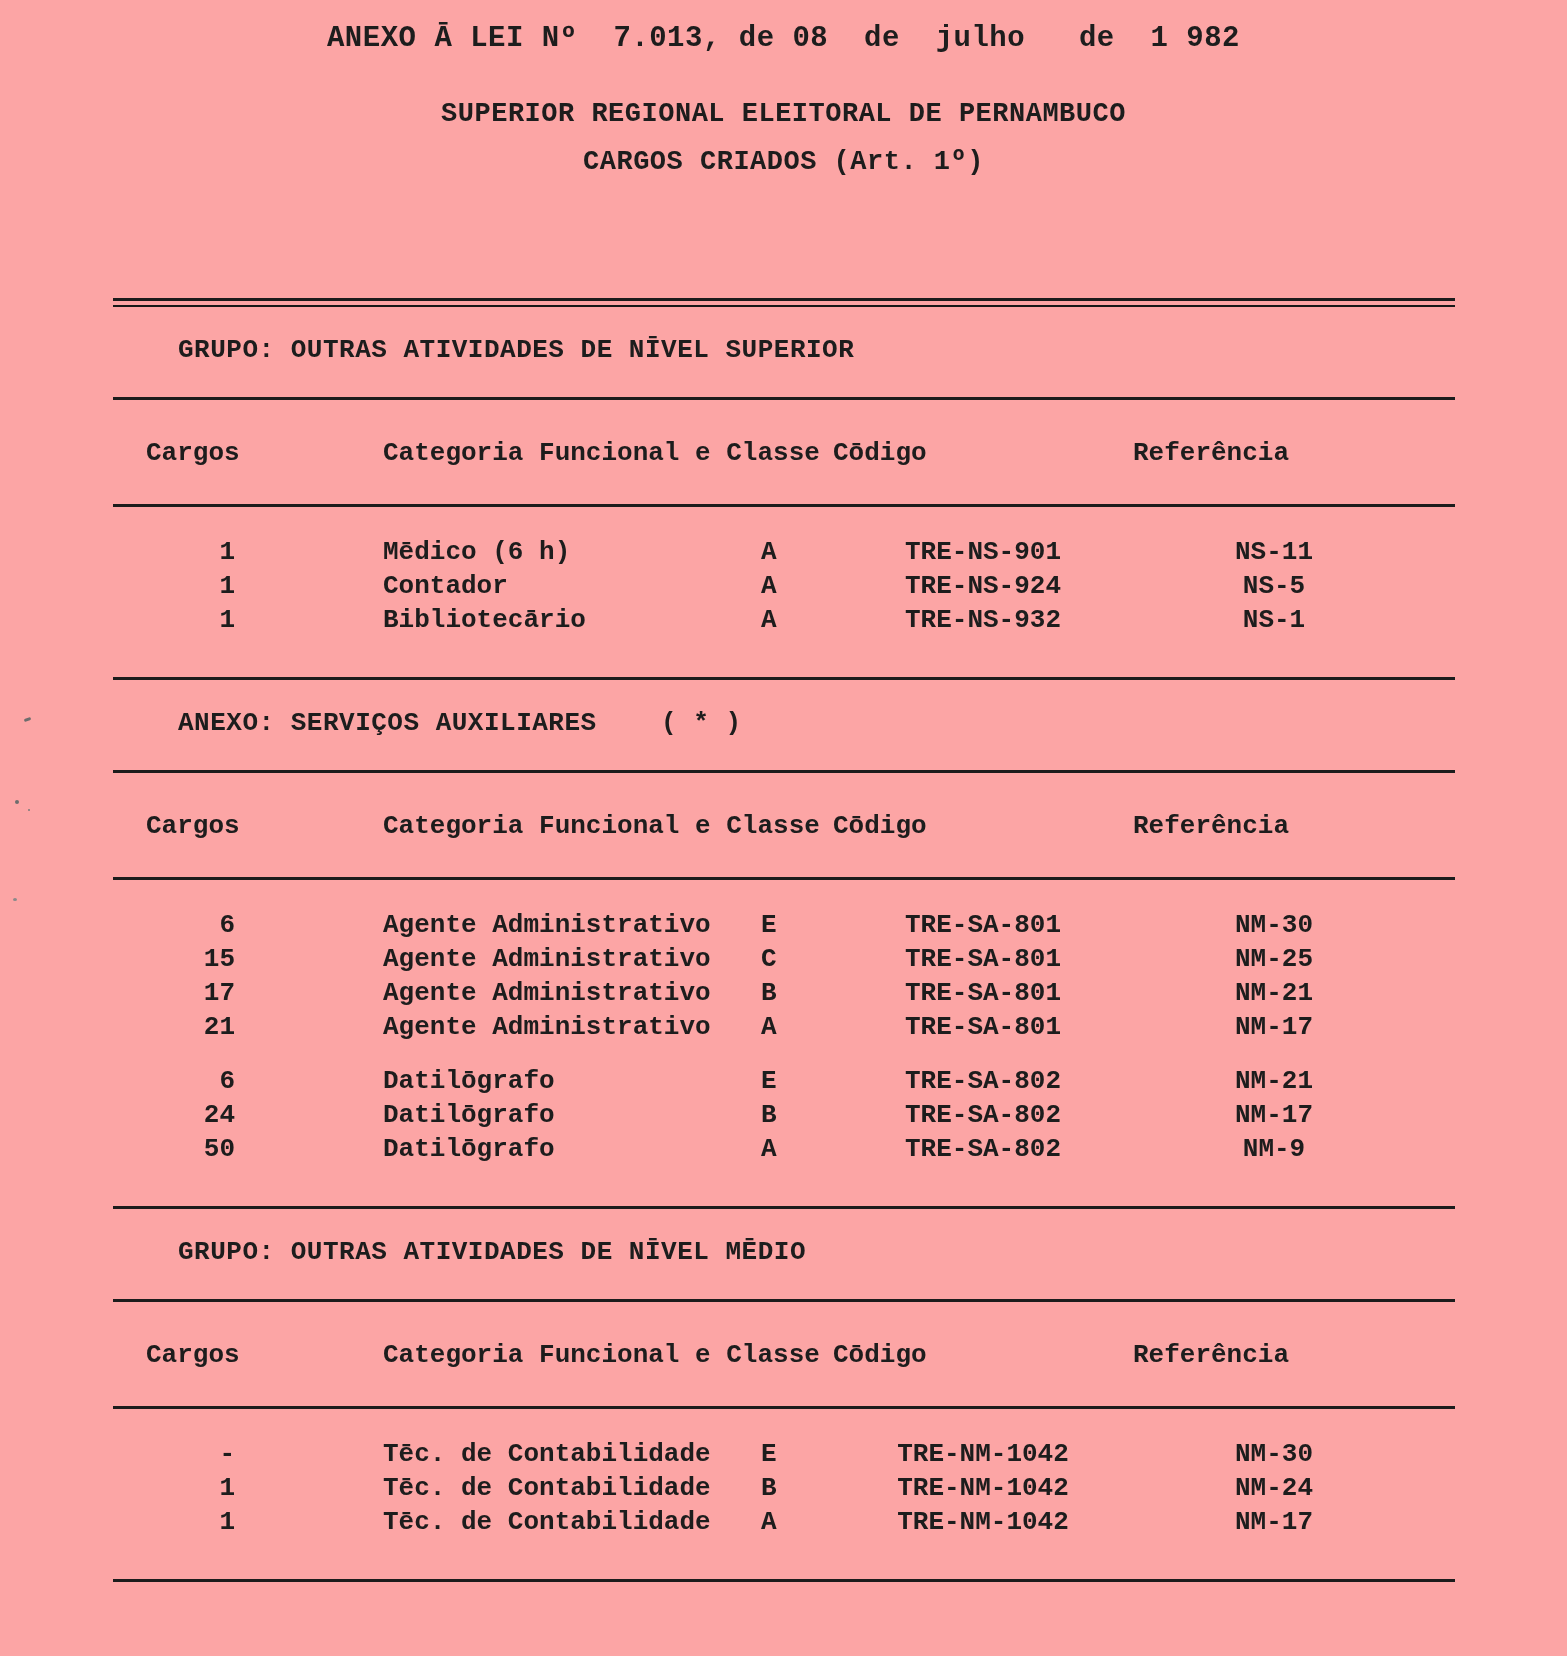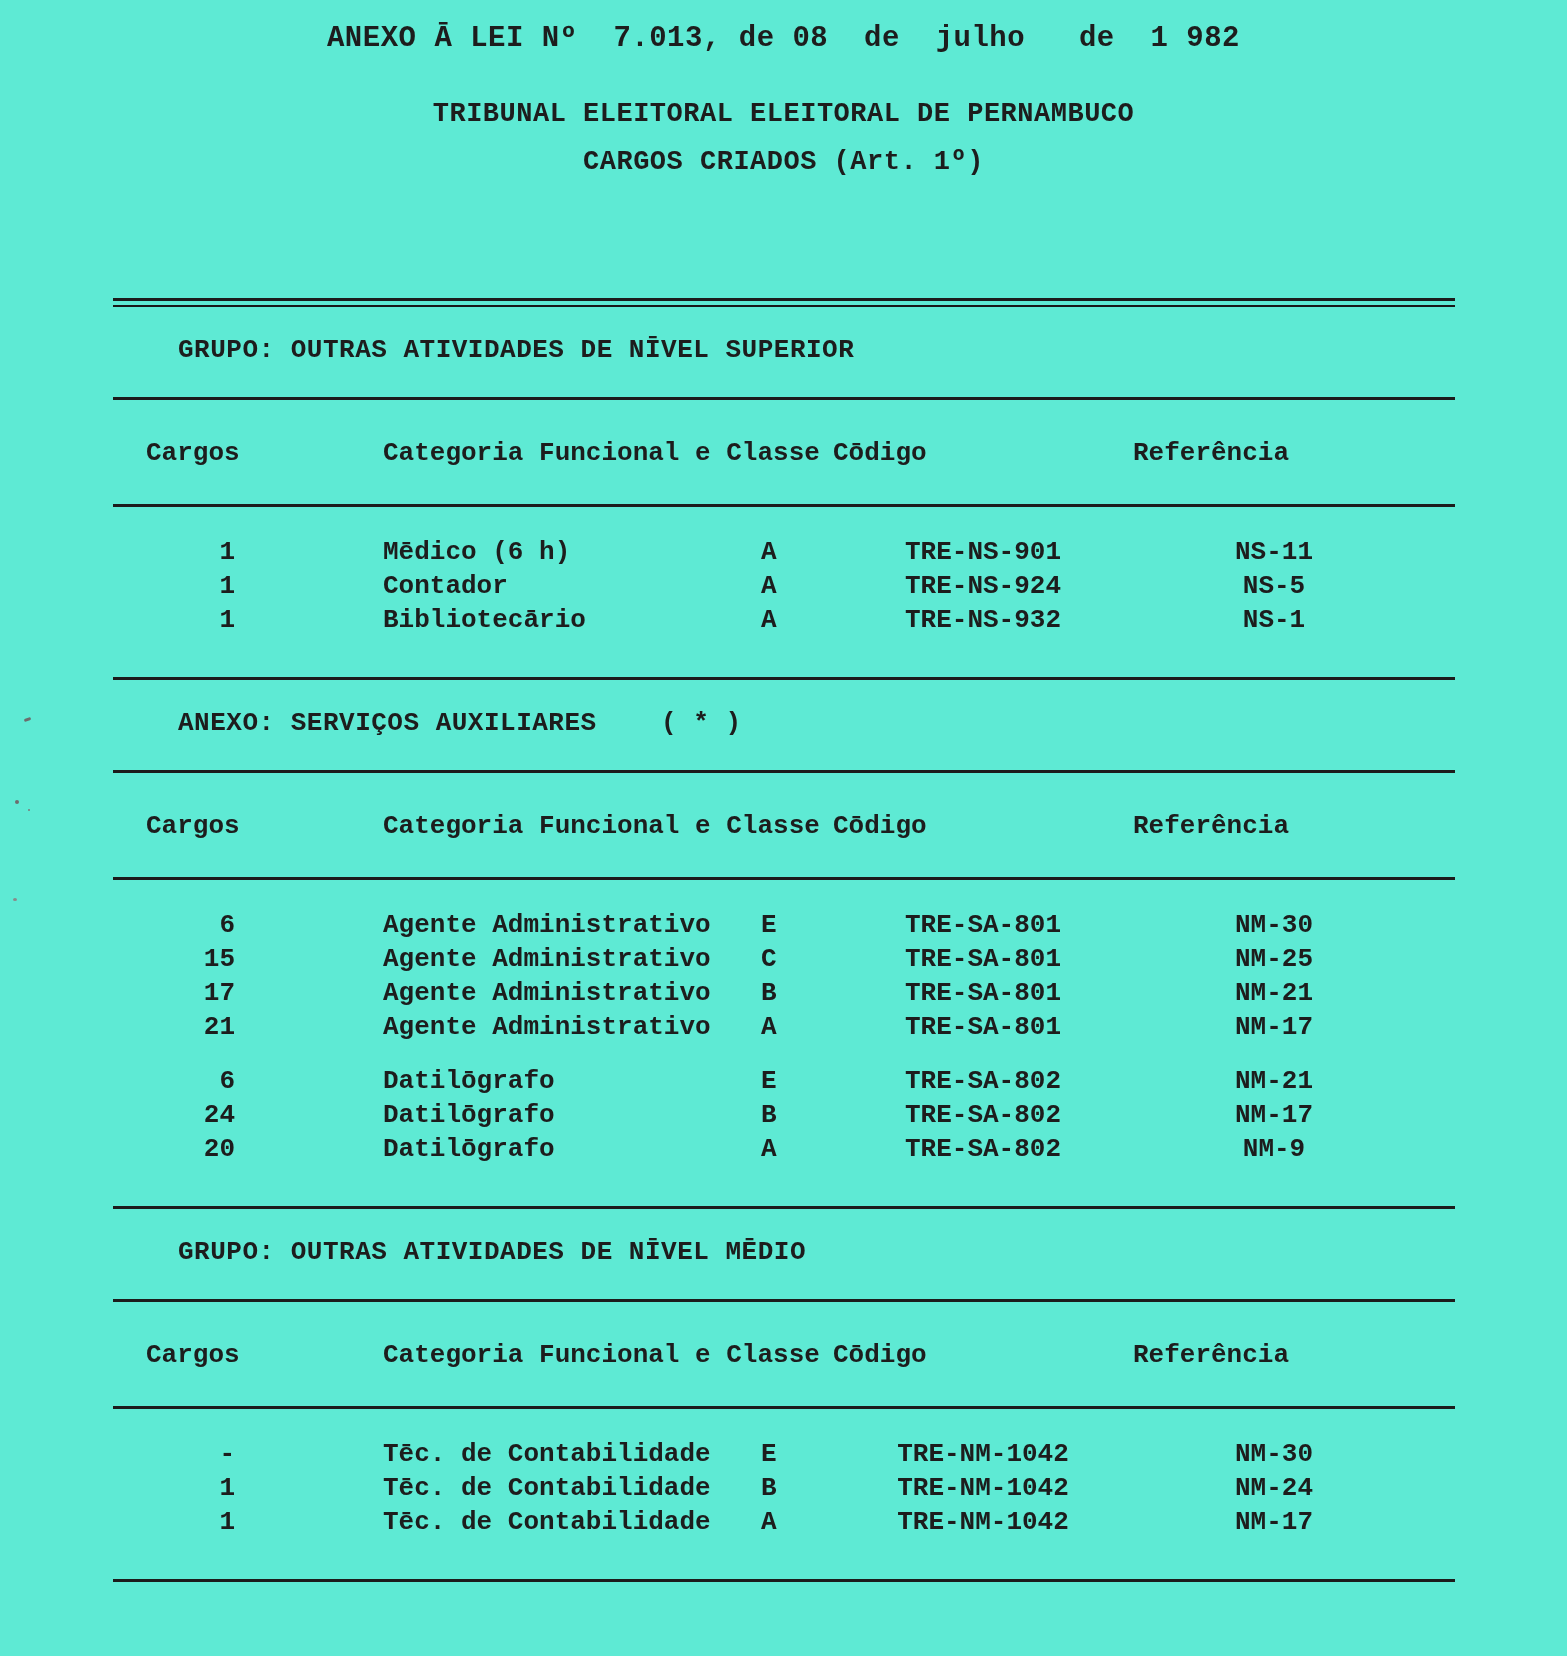--- a/index.html
+++ b/index.html
@@ -1,21 +1,21 @@
 <!DOCTYPE html>
 <html><head>
 <meta charset="utf-8">
 <style>
   * { margin:0; padding:0; box-sizing:border-box; }
   html,body { background:#e8e8e6; }
   .page {
     position:relative;
     width:1567px;
     min-height:1656px;
-    background:#5eead4;
+    background:#fca5a5;
     color:#1d1d1d;
     font-family:"Liberation Mono","DejaVu Sans Mono",monospace;
     font-weight:700;
     overflow:hidden;
   }
   .pre { white-space:pre; }
 
   .doc-head { padding-top:22px; text-align:center; }
   .t1 { font-size:29px; line-height:34px; margin-bottom:42px; letter-spacing:.5px; }
   .t2 { font-size:27px; line-height:32px; margin-bottom:16px; letter-spacing:.5px; }
@@ -70,21 +70,21 @@
 <body>
 
 <div class="page">
 
   <div class="artifact a1"></div>
   <div class="artifact a2"></div>
   <div class="artifact a3"></div>
 
   <header class="doc-head">
     <div class="t1 pre">ANEXO Ā LEI Nº  7.013, de 08  de  julho   de  1 982</div>
-    <div class="t2 pre">TRIBUNAL ELEITORAL ELEITORAL DE PERNAMBUCO</div>
+    <div class="t2 pre">SUPERIOR REGIONAL ELEITORAL DE PERNAMBUCO</div>
     <div class="t3 pre">CARGOS CRIADOS (Art. 1º)</div>
   </header>
 
   <main class="content">
 
     <div class="rule double"></div>
 
     <div class="section-title pre">GRUPO: OUTRAS ATIVIDADES DE NĪVEL SUPERIOR</div>
     <div class="rule"></div>
 
@@ -169,21 +169,21 @@
         <div class="c-ref">NM-21</div>
       </div>
       <div class="trow">
         <div class="c-cargos">24</div>
         <div class="c-categoria">Datilōgrafo</div>
         <div class="c-classe">B</div>
         <div class="c-codigo">TRE-SA-802</div>
         <div class="c-ref">NM-17</div>
       </div>
       <div class="trow">
-        <div class="c-cargos">20</div>
+        <div class="c-cargos">50</div>
         <div class="c-categoria">Datilōgrafo</div>
         <div class="c-classe">A</div>
         <div class="c-codigo">TRE-SA-802</div>
         <div class="c-ref">NM-9</div>
       </div>
     </div>
     <div class="rule"></div>
 
     <div class="section-title pre">GRUPO: OUTRAS ATIVIDADES DE NĪVEL MĒDIO</div>
     <div class="rule"></div>

